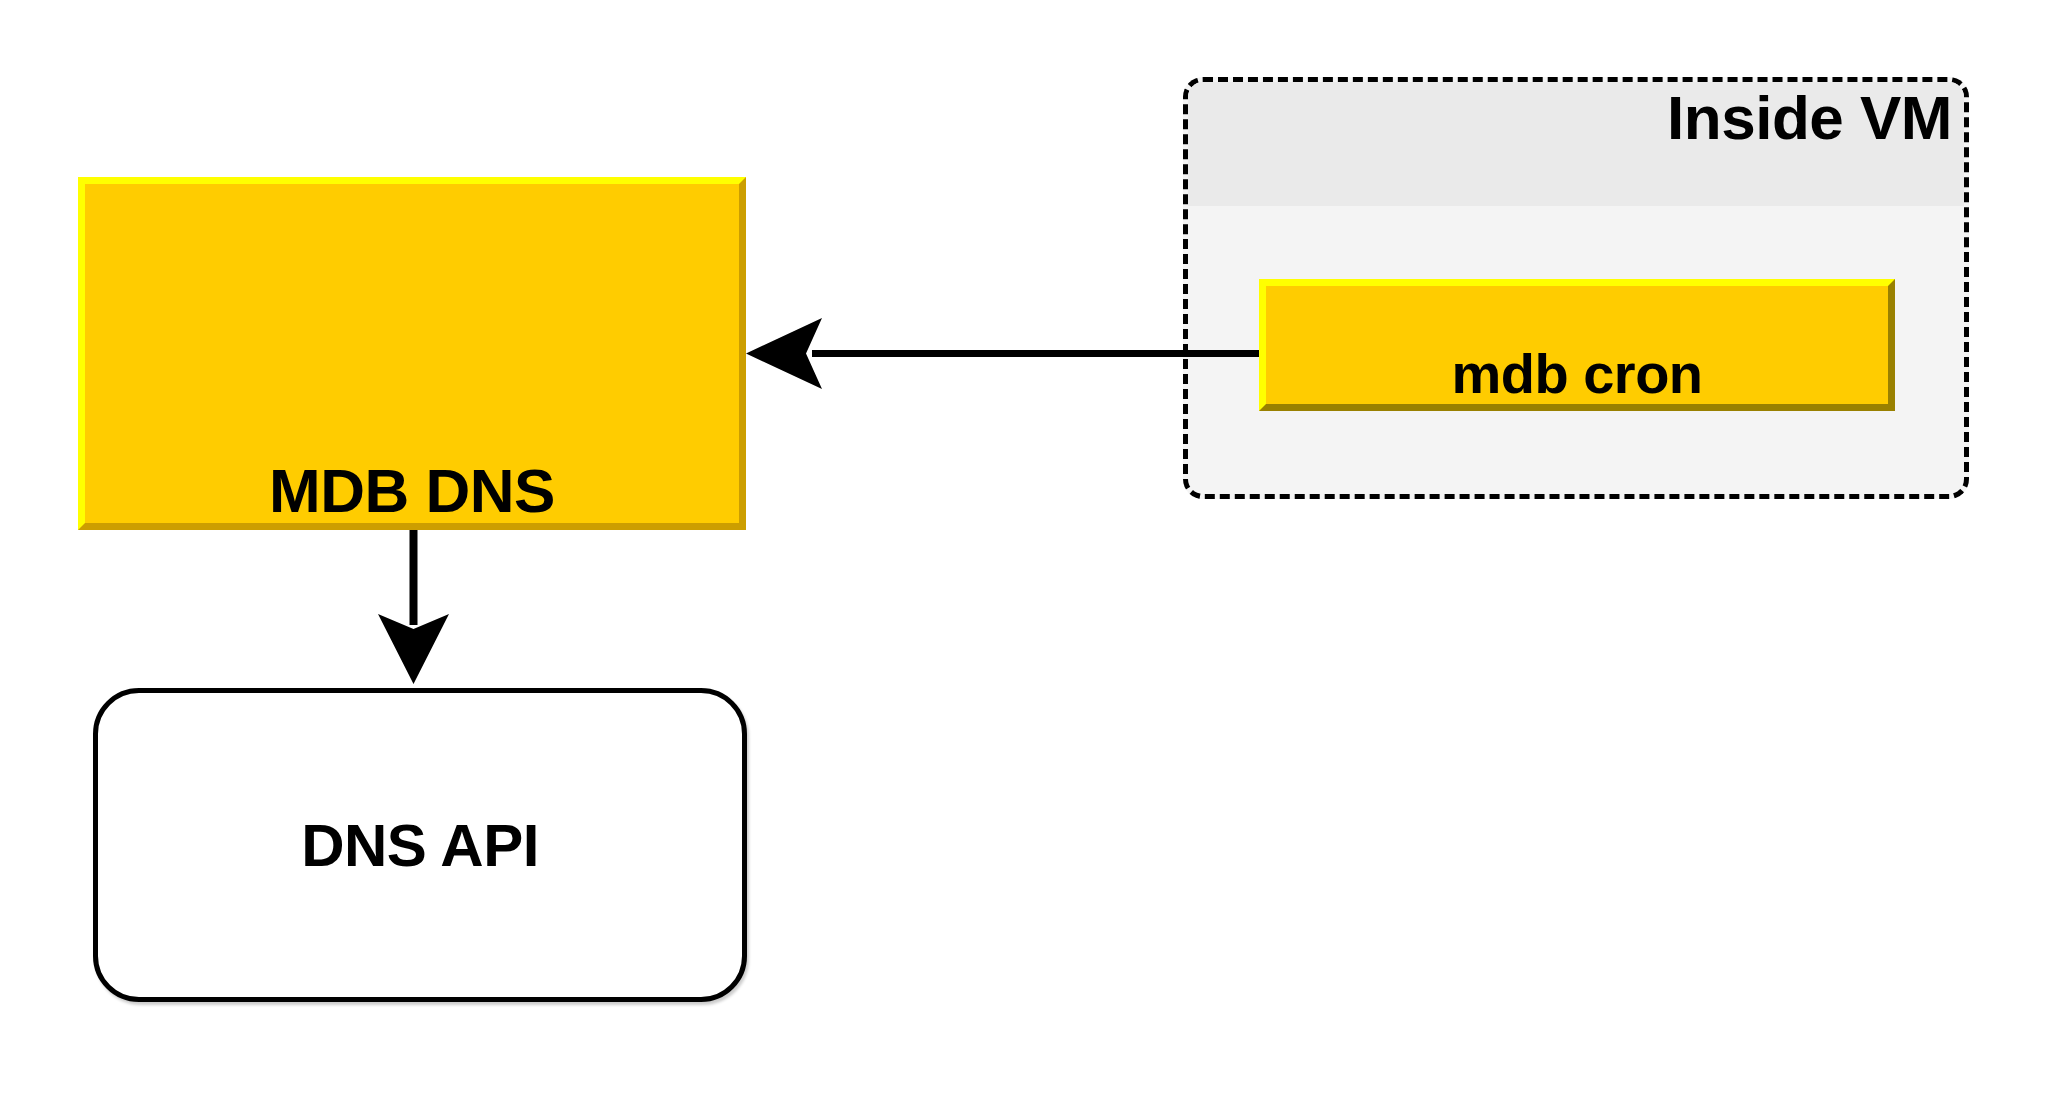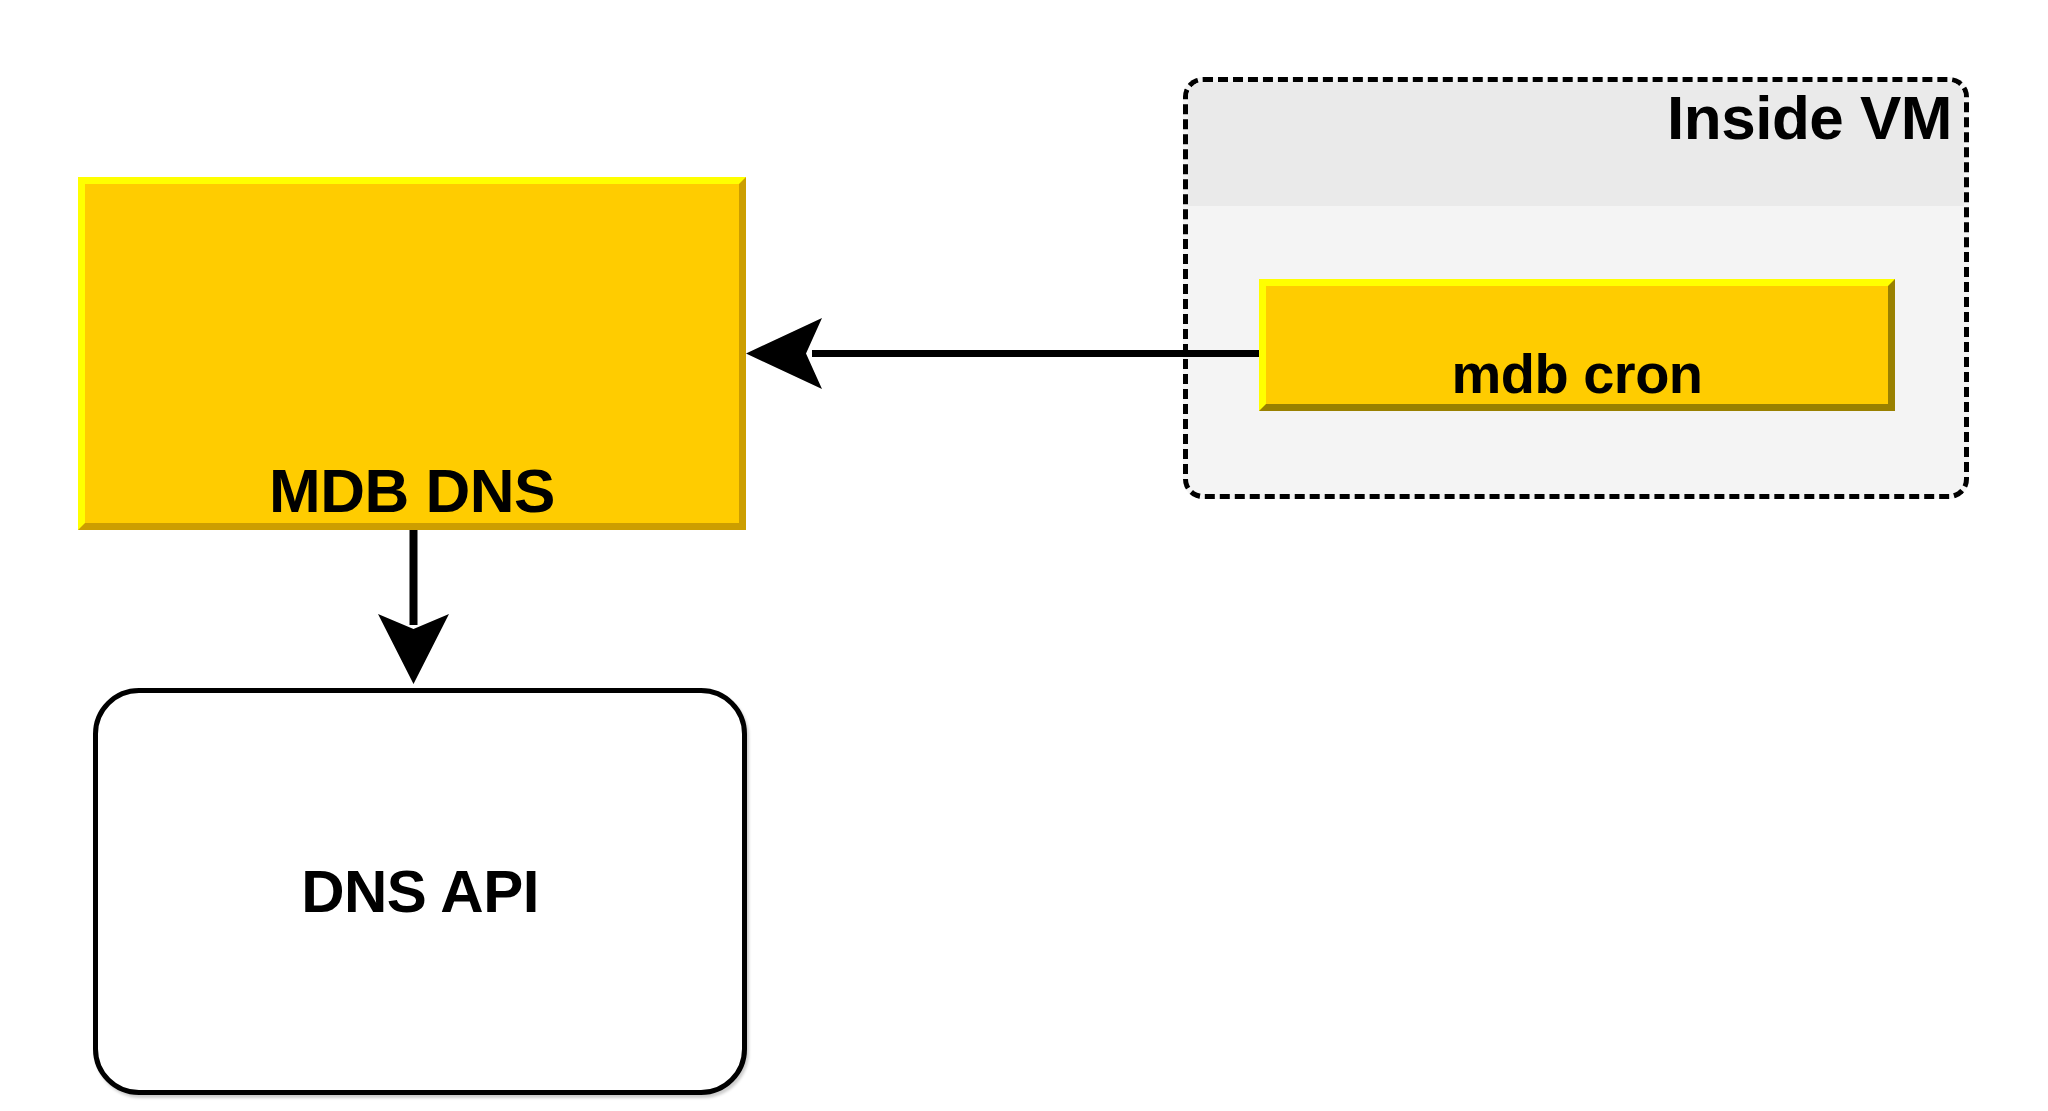--- a/index.html
+++ b/index.html
@@ -60,21 +60,21 @@
     letter-spacing: -0.5px;
   }
 
   
   #dns-api-box {
     position: absolute;
     box-sizing: border-box;
     left: 93px;
     top: 688px;
     width: 654px;
-    height: 407px;
+    height: 314px;
     background: #FFFFFF;
     border: 5px solid #000000;
     border-radius: 46px;
     display: flex;
     align-items: center;
     justify-content: center;
     color: #000000;
     font-weight: bold;
     font-size: 60px;
     letter-spacing: -0.5px;

